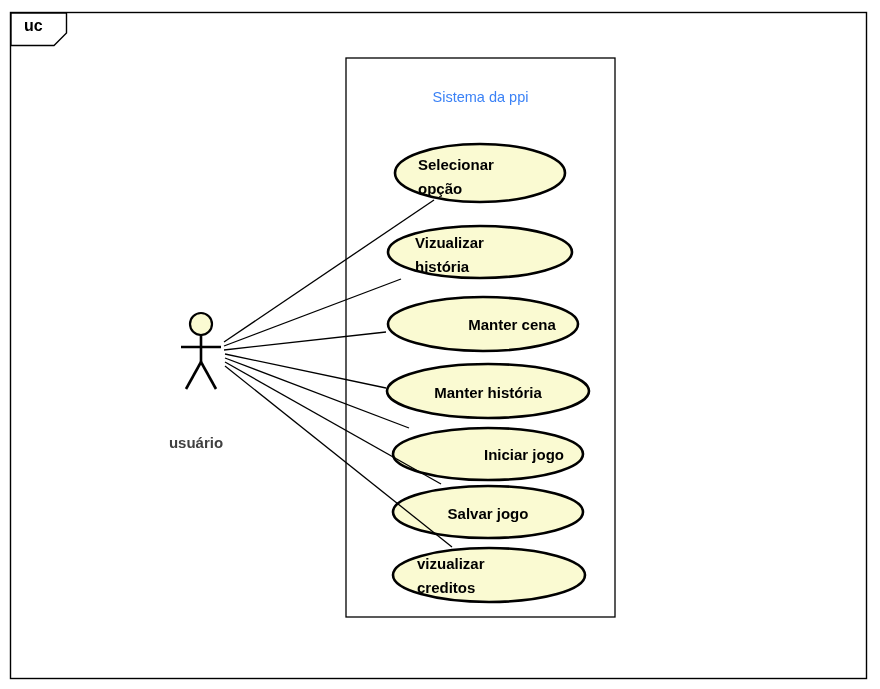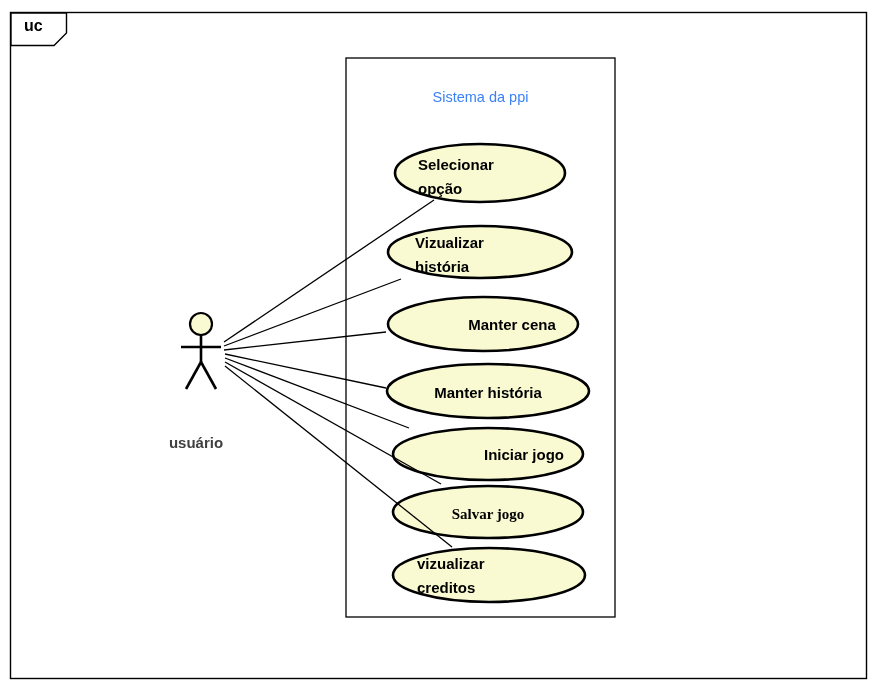--- a/index.html
+++ b/index.html
@@ -114,20 +114,20 @@
 
   <div class="label" style="left:415px; top:231px;">Vizualizar
 história</div>
 
   <div class="label center" style="left:388px; top:313px; width:174px;padding-left:37px;">Manter cena</div>
 
   <div class="label center" style="left:388px; top:381px; width:200px;">Manter história</div>
 
   <div class="label center" style="left:393px; top:443px; width:190px;padding-left:36px;">Iniciar jogo</div>
 
-  <div class="label center" style="left:393px; top:502px; width:190px;font-family:Liberation Serif, serif;">Salvar jogo</div>
+  <div class="label center" style="left:393px; top:502px; width:190px;">Salvar jogo</div>
 
   <div class="label" style="left:417px; top:552px;">vizualizar
 creditos</div>
 
   <div class="actor-label">usuário</div>
 
 </div>
 
 </body></html>

